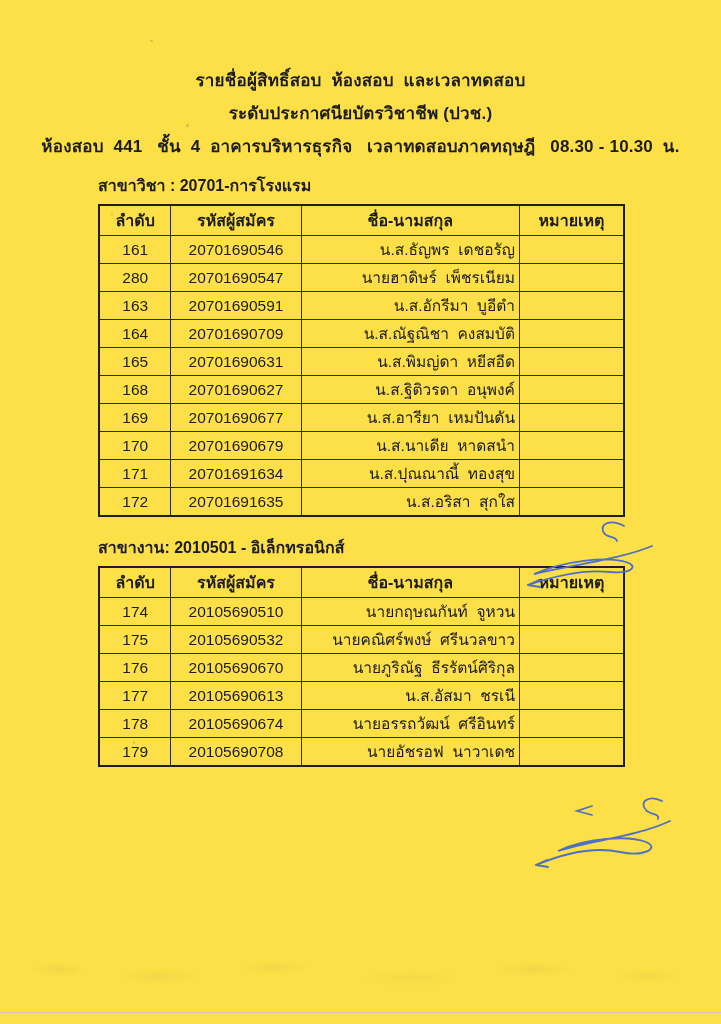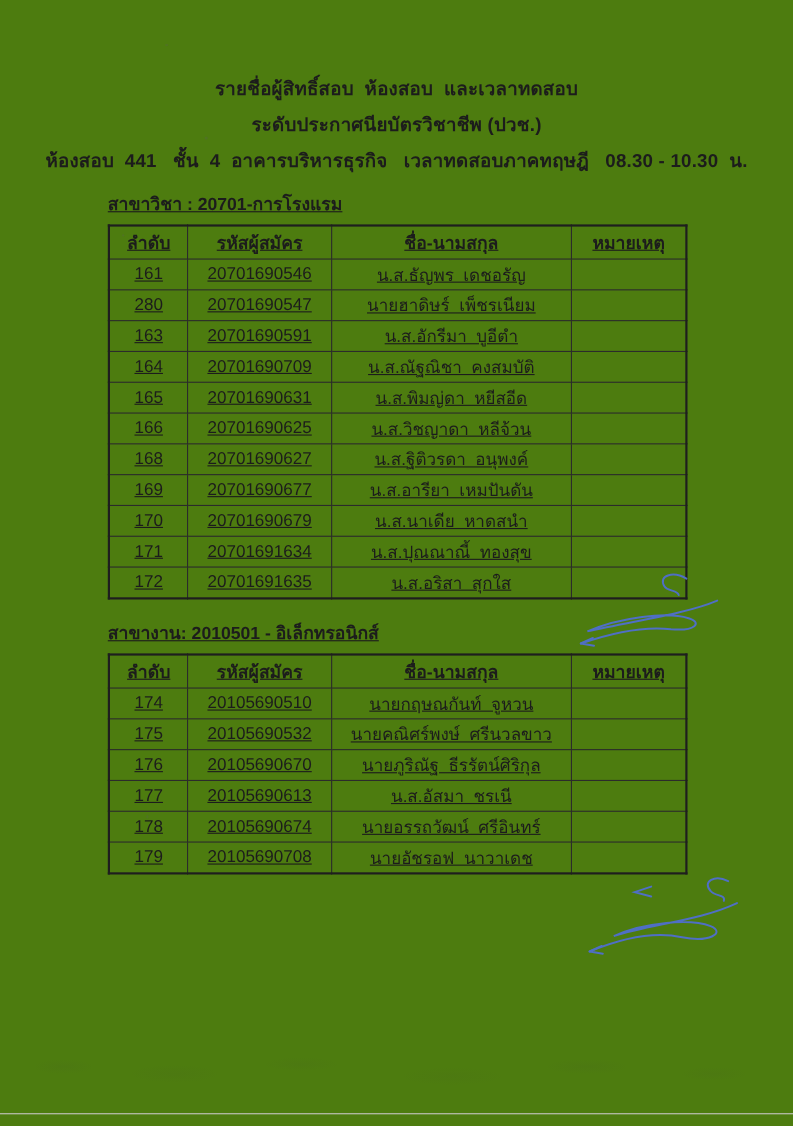--- a/index.html
+++ b/index.html
@@ -1,39 +1,38 @@
 <!DOCTYPE html>
 <html lang="th"><head>
 <meta charset="utf-8">
 <style>
   html,body{margin:0;padding:0;background:#e8e8e8;}
   .paper{
     position:relative;
     width:721px;height:1024px;
     margin:0 auto;
-    background:#4d7c0f;
+    background:#fde047;
     overflow:hidden;
     font-family:"Liberation Sans","DejaVu Sans",sans-serif;
     color:#1c1c1c;
   }
   .doc-header{
     padding-top:64px;
     text-align:center;
   }
   .doc-header .line{
     font-weight:bold;
     font-size:17px;
     line-height:33px;
     white-space:pre-wrap;
     letter-spacing:.2px;
   }
   .section{
     margin-left:98px;
     width:527px;
-    text-decoration:underline;
   }
   .section-label{
     font-weight:bold;
     font-size:16px;
     margin-top:10px;
     margin-bottom:6px;
     white-space:pre-wrap;
   }
   .section-one{margin-top:6px;}
   .section-two{margin-top:18px;}
@@ -55,21 +54,21 @@
     font-weight:bold;
     font-size:16px;
     text-align:center;
     height:29px;
   }
   col.c-no{width:13.7%;}
   col.c-code{width:24.8%;}
   col.c-name{width:41.6%;}
   col.c-remark{width:19.9%;}
   td.cell-no, td.cell-code{text-align:center;}
-  td.cell-name{text-align:center;padding-left:7px;}
+  td.cell-name{text-align:right;padding-left:7px;}
   .signature{
     position:absolute;
     pointer-events:none;
   }
   .sig-1{left:512px;top:516px;}
   .sig-2{left:530px;top:788px;}
   .scan-noise-band{
     position:absolute;
     left:0;top:952px;width:721px;height:44px;
     background:
@@ -149,26 +148,20 @@
             <td class="cell-remark"></td>
           </tr>
 
           <tr>
             <td class="cell-no">165</td>
             <td class="cell-code">20701690631</td>
             <td class="cell-name">น.ส.พิมญ่ดา  หยีสอีด</td>
             <td class="cell-remark"></td>
           </tr>
 
-          <tr>
-            <td class="cell-no">166</td>
-            <td class="cell-code">20701690625</td>
-            <td class="cell-name">น.ส.วิชญาดา  หลีจ้วน</td>
-            <td class="cell-remark"></td>
-          </tr>
 
 
           <tr>
             <td class="cell-no">168</td>
             <td class="cell-code">20701690627</td>
             <td class="cell-name">น.ส.ฐิติวรดา  อนุพงค์</td>
             <td class="cell-remark"></td>
           </tr>
 
           <tr>

